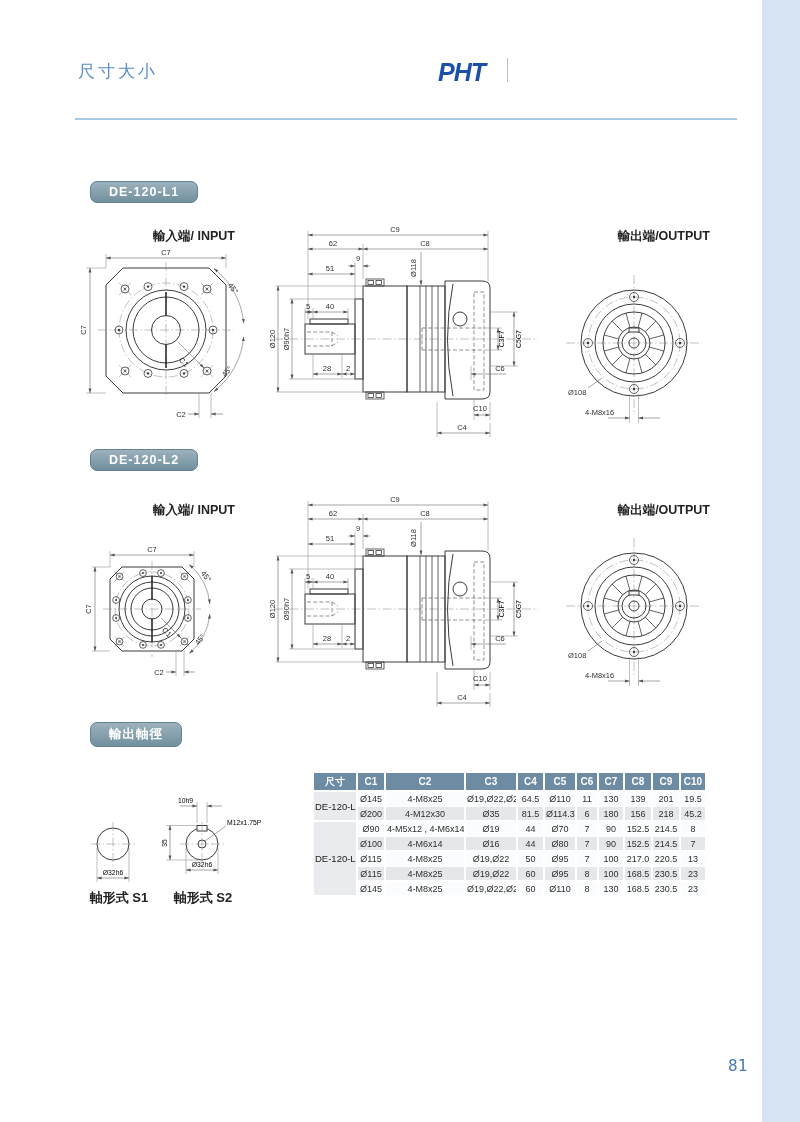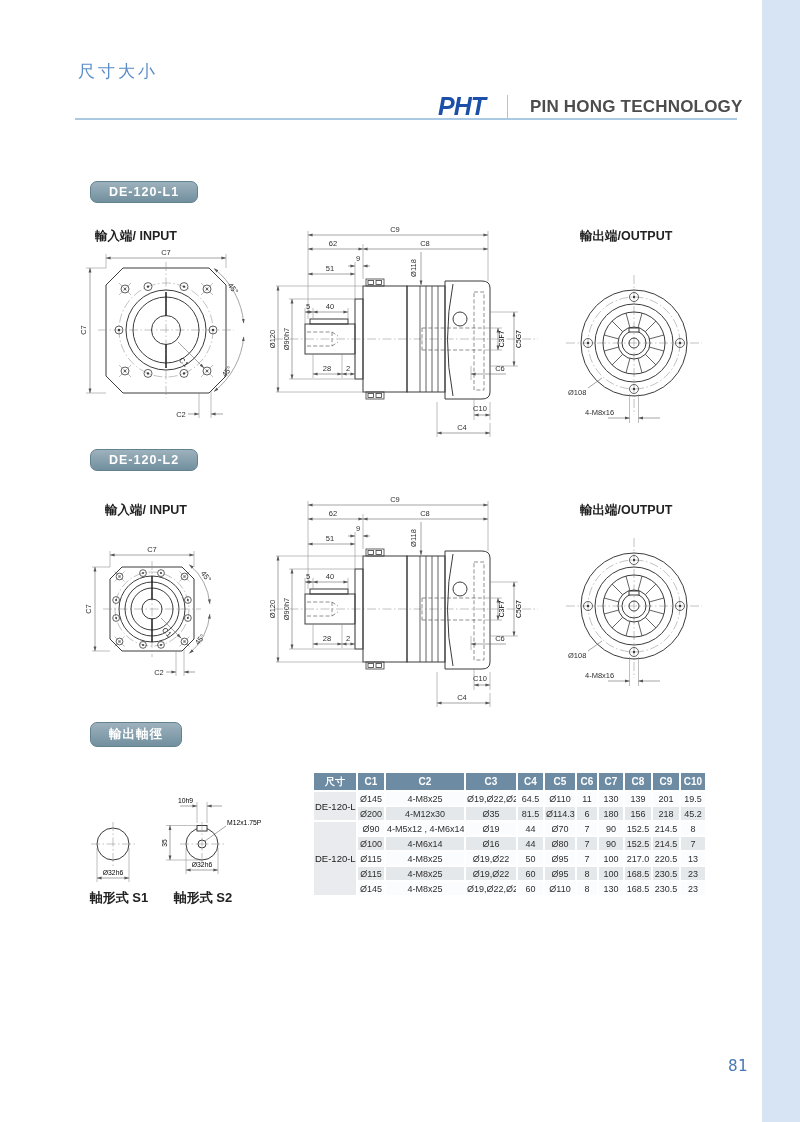--- a/index.html
+++ b/index.html
@@ -1,30 +1,30 @@
 <!DOCTYPE html>
 <html><head>
 <meta charset="utf-8">
 <style>
   html,body{margin:0;padding:0;background:#eee;}
   .page{position:relative;width:800px;height:1122px;background:#fff;margin:0 auto;
         font-family:"Liberation Sans",sans-serif;overflow:hidden;}
   .abs{position:absolute;}
   
   .page-title{font-size:17px;color:#5b8ec6;letter-spacing:3px;font-weight:400;}
-  .brand{display:flex;align-items:center;gap:22px;margin-top:34px;}
+  .brand{display:flex;gap:22px;}
   .brand .logo{font-size:25px;font-weight:900;font-style:italic;color:#1c50a8;letter-spacing:-1px;}
   .brand .sep{width:1px;height:24px;background:#c0c0c0;}
   .brand .company{font-size:17px;font-weight:800;color:#4c4c4c;letter-spacing:.2px;}
   .rule{height:2px;background:#aac9e3;}
   
   .badge{background:linear-gradient(#9db2bd,#718f9e);border:1px solid #63828f;border-radius:7px;
          color:#fff;font-size:12.5px;font-weight:700;letter-spacing:1px;
          padding:3px 18px;display:inline-block;}
-  .view-title{font-size:12.5px;font-weight:700;color:#222;text-align:left;}
+  .view-title{font-size:12.5px;font-weight:700;color:#222;text-align:right;}
   
   svg{overflow:visible;display:block;}
   .ol{fill:none;stroke:#3b3b3b;stroke-width:1;}
   .olt{fill:none;stroke:#3b3b3b;stroke-width:.8;}
   .olf{fill:#fff;stroke:#3b3b3b;stroke-width:1;}
   .dl{fill:none;stroke:#6a6a6a;stroke-width:.6;}
   .xl{fill:none;stroke:#8a8a8a;stroke-width:.55;}
   .cl{fill:none;stroke:#909090;stroke-width:.55;stroke-dasharray:9 2.5 1.5 2.5;}
   .hid{fill:none;stroke:#555;stroke-width:.65;stroke-dasharray:4 2.2;}
   .thick{stroke-width:1.5;stroke:#222;}
@@ -47,21 +47,20 @@
 <body>
 
 <div class="page">
 
   <div class="abs sidebar" style="left:762px;top:0;width:38px;height:1122px;"></div>
 
   <div class="abs page-title" style="left:78px;top:60px;">尺寸大小</div>
   <div class="abs brand" style="left:438px;top:58px;">
     <span class="logo">PHT</span>
     <span class="sep"></span>
-    <span class="company">PIN HONG TECHNOLOGY</span>
   </div>
   <div class="abs rule" style="left:75px;top:118px;width:662px;"></div>
 
   <div class="abs badge" style="left:90px;top:181px;">DE-120-L1</div>
   <div class="abs view-title" style="left:95px;top:228px;width:140px;">輸入端/ INPUT</div>
   <div class="abs view-title" style="left:580px;top:228px;width:130px;">輸出端/OUTPUT</div>
 
   <svg class="abs" style="left:78px;top:248px;" width="215" height="185" viewBox="0 0 215 185">
     <defs>
         <marker id="in1" viewBox="0 0 10 10" refX="9.5" refY="5" markerWidth="8" markerHeight="8" orient="auto-start-reverse">

